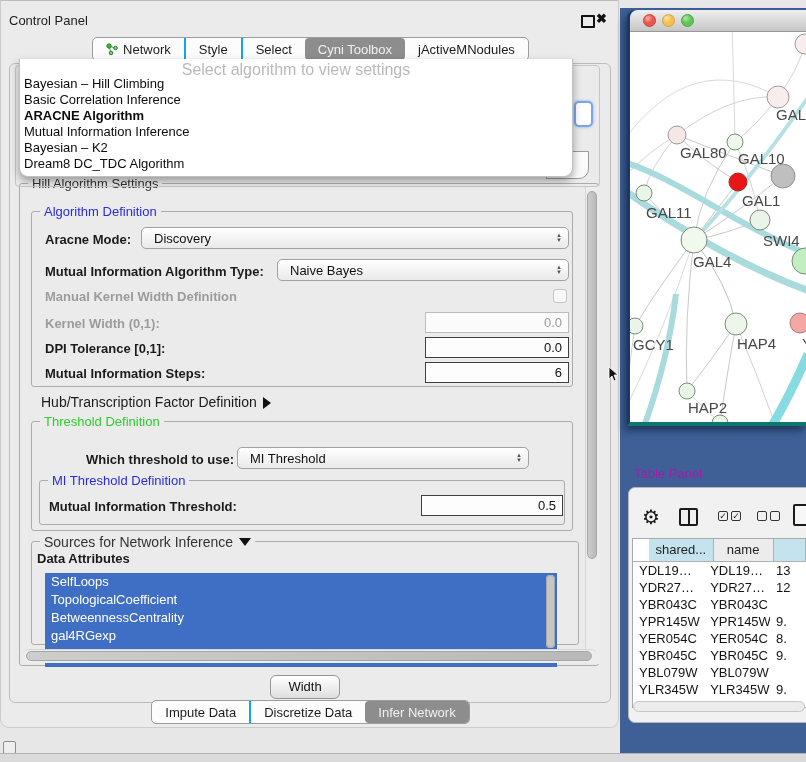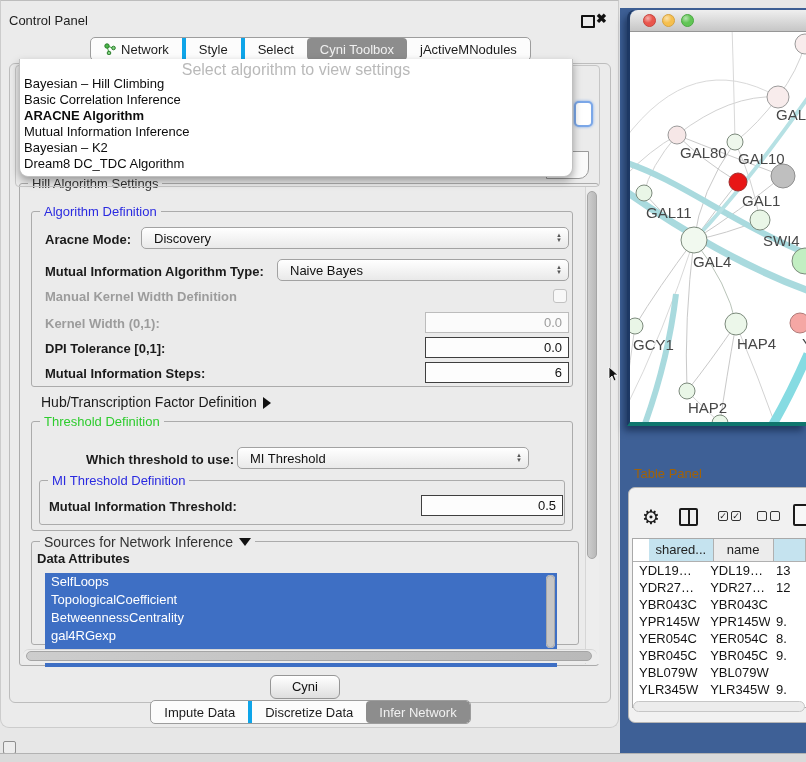--- a/index.html
+++ b/index.html
@@ -9,21 +9,21 @@
 
   
   #control-panel{left:0;top:8;width:619px;height:728px;background:#ebebeb;
     border:1px solid #cccccc;border-top-color:#bdbdbd;border-radius:0 0 9px 9px;box-sizing:border-box;}
   #cp-title{left:8px;top:12px;font-size:13px;color:#1d1d1d;}
   #cp-float{left:580px;top:14px;width:10px;height:9px;border:2px solid #111;border-radius:1px;}
   #cp-close{left:595px;top:10px;font-size:13px;font-weight:bold;color:#111;}
 
   #tab-bar{left:0;top:36px;width:619px;display:flex;justify-content:center;}
   .tab-group{display:inline-flex;border:1px solid #9d9d9d;border-radius:5px;background:#fcfcfc;height:22px;overflow:hidden;}
-  .tab{display:flex;align-items:center;gap:5px;padding:0 13px;font-size:13px;color:#1c1c1c;border-left:4px solid #0ea5e9;}
+  .tab{display:flex;align-items:center;gap:5px;padding:0 13px;font-size:13px;color:#1c1c1c;border-left:2px solid #0ea5e9;}
   .tab:first-child{border-left:none;}
   .tab.selected{background:#8d8d8d;color:#f1f1f1;border-left:none;border-radius:4px;align-items:center;}
   .tab.selected + .tab{border-left:none;}
 
   #content-panel{left:8px;top:62px;width:602px;height:640px;border:1px solid #bdbdbd;border-radius:6px;background:#ebebeb;box-sizing:border-box;}
 
   
   #algo-dropdown{left:18px;top:58px;width:552px;background:#ffffff;border:1px solid #c0c0c0;border-top:none;
      border-radius:0 0 9px 9px;box-shadow:0 4px 9px rgba(0,0,0,0.35);z-index:50;padding-bottom:4px;}
   #algo-placeholder{text-align:center;color:#b9b9b9;font-size:16px;height:15px;padding-top:2px;}
@@ -73,21 +73,21 @@
   #desktop-blue{left:620px;top:8px;width:186px;height:747px;background:#3e6096;}
   #net-window{left:627px;top:10px;width:179px;height:416px;border-left:3px solid #1d3864;border-bottom:4px solid #0f766e;
      box-shadow:-3px 5px 7px rgba(10,25,55,0.55);box-sizing:border-box;border-top-left-radius:8px;}
   #net-titlebar{position:absolute;left:0;top:0;width:176px;height:21px;border-top-left-radius:8px;
      background:linear-gradient(#efefef,#c6c6c6);border-bottom:1px solid #979797;}
   .traffic{position:absolute;top:4px;width:13px;height:13px;border-radius:50%;box-sizing:border-box;}
   #net-canvas{position:absolute;left:0;top:22px;width:176px;height:390px;background:#ffffff;}
   #net-svg text{font-size:15px;fill:#474747;}
 
   
-  #table-panel-title{left:634px;top:466px;font-size:13px;color:#a16207;}
+  #table-panel-title{left:634px;top:466px;font-size:13px;color:#a21caf;}
   #table-panel{left:628px;top:487px;width:190px;height:236px;background:#f1f1f1;border:1px solid #b5b5b5;border-radius:7px;box-sizing:border-box;}
   .tp-icon{position:absolute;color:#1b1b1b;}
   #tp-gear{left:642px;top:505px;font-size:20px;}
   #tp-columns{left:679px;top:508px;width:19px;height:18px;border:2px solid #1b1b1b;border-radius:2px;box-sizing:border-box;}
   #tp-columns::after{content:"";position:absolute;left:7px;top:0;width:2px;height:14px;background:#1b1b1b;}
   .cb-pair{position:absolute;display:flex;gap:3px;}
   .cb{width:10px;height:10px;border:1.5px solid #333;border-radius:2px;box-sizing:border-box;font-size:9px;line-height:8px;color:#222;text-align:center;}
   #tp-doc{left:793px;top:504px;width:17px;height:22px;border:2px solid #1b1b1b;border-radius:2px;background:#f7f7f7;box-sizing:border-box;}
 
   #table-region{left:632px;top:538px;width:174px;height:170px;background:#ffffff;border:1px solid #a9a9a9;border-right:none;box-sizing:border-box;overflow:hidden;}
@@ -224,21 +224,21 @@
         <div class="abs" id="attr-thumb"></div>
       </div>
 
     <div class="abs scroll-track-v" style="left:584px;top:185px;width:13px;height:478px;">
       <div class="abs scroll-thumb" style="left:1px;top:5px;width:10px;height:368px;"></div>
     </div>
     <div class="abs scroll-track-h" style="left:22px;top:648px;width:574px;height:13px;">
       <div class="abs scroll-thumb" style="left:3px;top:1px;width:566px;height:10px;"></div>
     </div>
 
-    <div class="abs" id="apply-btn">Cyni</div>
+    <div class="abs" id="apply-btn">Width</div>
 
     <div class="abs" style="left:0;top:699px;width:619px;display:flex;justify-content:center;">
       <div class="tab-group" id="bottom-tab-group">
           <div class="tab">
             <span>Impute Data</span>
           </div>
           <div class="tab">
             <span>Discretize Data</span>
           </div>
           <div class="tab selected">

